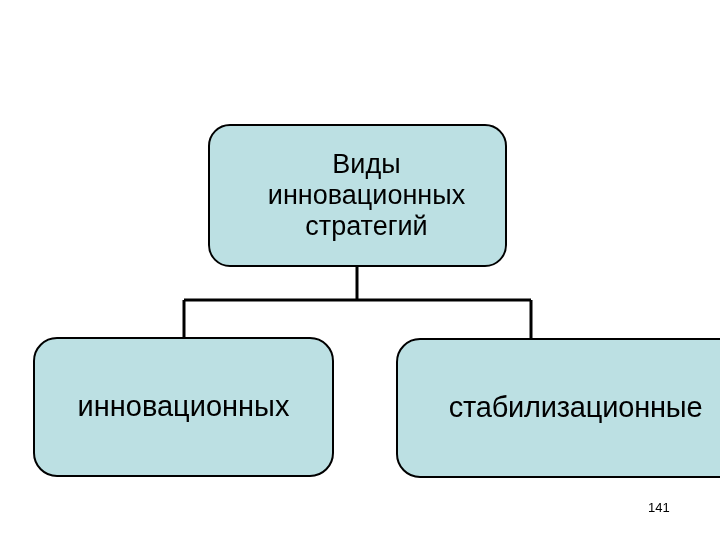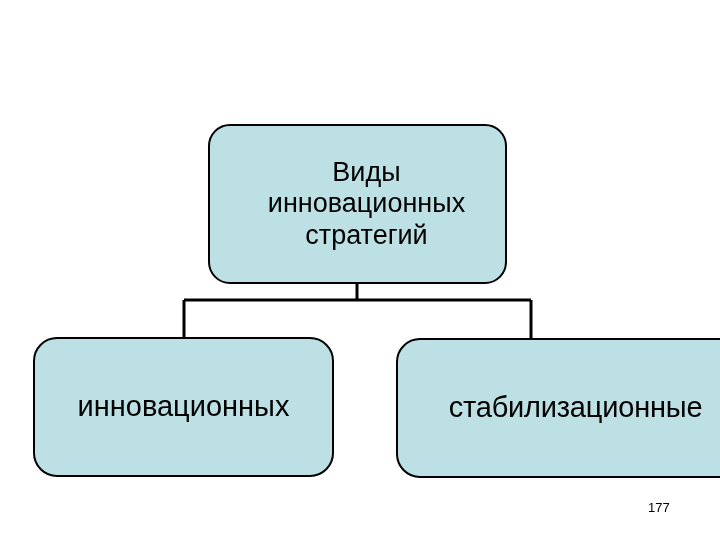--- a/index.html
+++ b/index.html
@@ -32,21 +32,21 @@
     display: flex;
     align-items: center;
     justify-content: center;
   }
 
   
   #node-root {
     left: 208px;
     top: 124px;
     width: 299px;
-    height: 160px;
+    height: 143px;
     border-radius: 22px;
   }
 
   
   #node-offensive {
     left: 33px;
     top: 337px;
     width: 301px;
     height: 140px;
     border-radius: 24px;
@@ -124,15 +124,15 @@
   </div>
 
   <div class="node" id="node-offensive">
     <span class="node-text">инновационных</span>
   </div>
 
   <div class="node" id="node-stabilizing">
     <span class="node-text">стабилизационные</span>
   </div>
 
-  <div id="page-number">177</div>
+  <div id="page-number">141</div>
 
 </div>
 
 </body></html>

